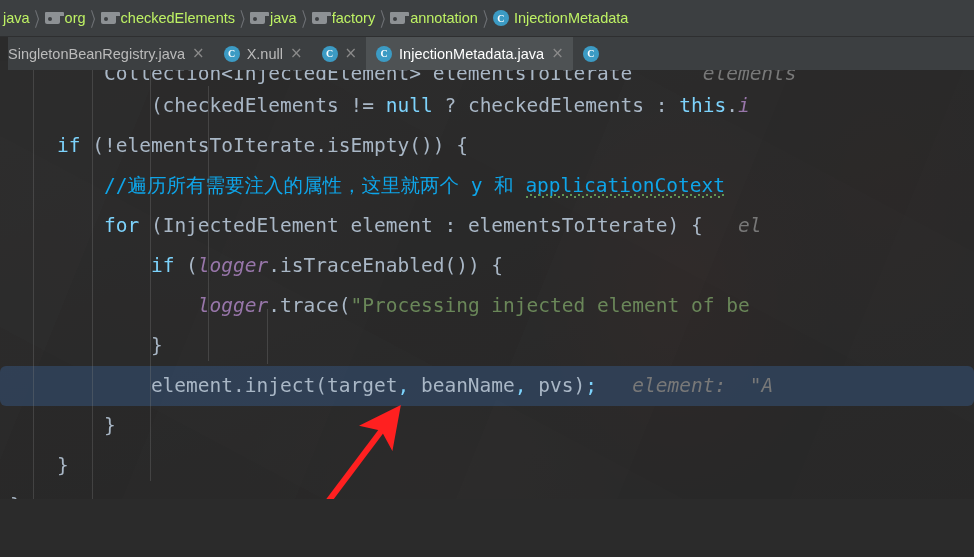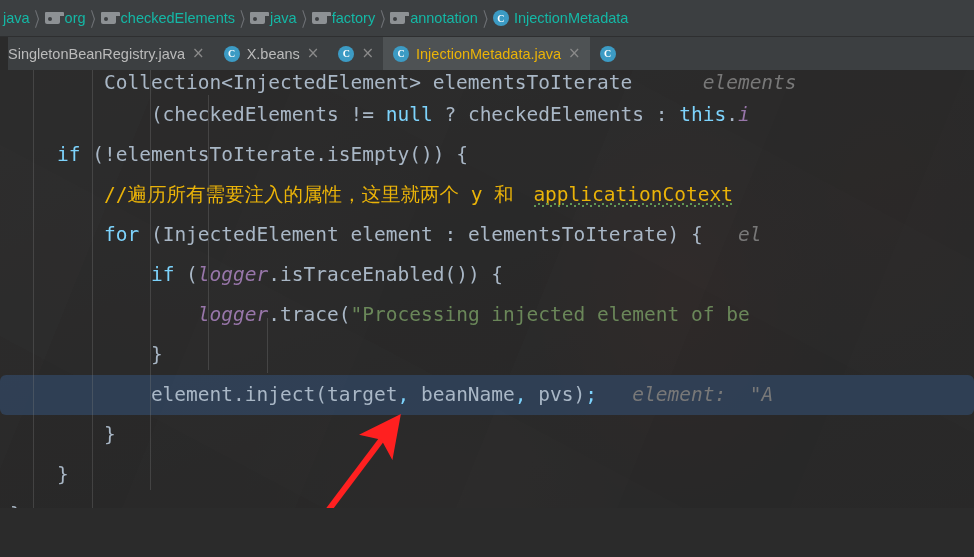--- a/index.html
+++ b/index.html
@@ -17,21 +17,21 @@
     background:#3c3f41;
     display:flex; align-items:center;
     padding-left:0px;
     font-family:"Liberation Sans", sans-serif;
     font-size:14.5px; color:#a9b7c6;
     border-bottom:1px solid #2e2f30;
     white-space:nowrap;
     z-index:6;
   }
   .crumb { display:flex; align-items:center; gap:5px; padding:0 3px; }
-  .crumb-label { color:#14b8a6; }
+  .crumb-label { color:#bef264; }
   .sep { color:#6d7074; font-size:15px; padding:0 2px; transform:scaleY(1.35); display:inline-block; }
 
   .folder-icon { position:relative; width:15px; height:12px; display:inline-block; flex:none; }
   .folder-icon .body { position:absolute; left:0; bottom:0; width:15px; height:10px; background:#8d9194; border-radius:1px 2px 2px 2px; }
   .folder-icon .tab  { position:absolute; left:0; top:0; width:7px; height:4px; background:#8d9194; border-radius:1px 1px 0 0; }
   .folder-icon .dot  { position:absolute; left:3px; top:5px; width:4px; height:4px; background:#3c3f41; border-radius:50%; }
 
   .class-icon { width:16px; height:16px; border-radius:50%; background:#3c9bc4;
                 color:#ffffff; font-size:10px; font-weight:bold;
                 display:flex; align-items:center; justify-content:center;
@@ -47,27 +47,27 @@
     white-space:nowrap;
     z-index:5;
   }
   .tab {
     display:flex; align-items:center; gap:7px;
     padding:0 9px 0 10px;
     color:#bbbbbb;
     position:relative;
   }
   .tab.active { background:#4e5254; }
-  .tab.active .tab-label { color:#eab308; }
+  .tab.active .tab-label { color:#ffffff; }
   .tab .close { color:#8a8a8a; font-size:15px; line-height:1; font-family:"DejaVu Sans", sans-serif; }
   .tab.first { padding-left:0; }
 
   
   .editor {
-    position:absolute; left:0; top:70px; width:974px; height:438px;
+    position:absolute; left:0; top:61px; width:974px; height:438px;
     overflow:hidden;
     background:#2b2b2b;
   }
   
   .bgimg {
     position:absolute; inset:0;
     background:
       radial-gradient(ellipse 220px 300px at 680px 230px, rgba(120,40,30,0.30), rgba(0,0,0,0) 70%),
       radial-gradient(ellipse 260px 200px at 430px 420px, rgba(70,55,50,0.28), rgba(0,0,0,0) 72%),
       radial-gradient(ellipse 180px 260px at 880px 120px, rgba(95,35,28,0.22), rgba(0,0,0,0) 70%),
@@ -95,26 +95,26 @@
   .line { position:relative; height:40px; padding-left:10px; }
   .line.current { background:rgba(50,72,101,0.72);border-radius:6px; }
   .line.partial { height:25px; line-height:25px; overflow:hidden; }
 
   
   .guide { position:absolute; top:0; width:1px; background:rgba(130,130,130,0.30); z-index:3; }
 
   
   .kw   { color:#7dd3fc; }
   .str  { color:#6a8759; }
-  .cmt  { color:#eab308; }
+  .cmt  { color:#0ea5e9; }
   .fld  { color:#9876aa; font-style:italic; }
   .pln  { color:#a9b7c6; }
   .hint { color:#787878; font-style:italic; }
 
-  .typo { border-bottom:none; position:relative;margin-left:8px; }
+  .typo { border-bottom:none; position:relative; }
   .typo::after {
     content:""; position:absolute; left:0; right:0; bottom:-1px; height:4px;
     background:
       radial-gradient(circle at 2px 3px, #629755 1.1px, transparent 1.4px),
       radial-gradient(circle at 6px 1px, #629755 1.1px, transparent 1.4px);
     background-size:8px 4px;
     background-repeat:repeat-x;
   }
 
   
@@ -181,21 +181,21 @@
       </div>
     </div>
 
   <div class="tabbar" id="tabbar">
       <div class="tab first">
         <span class="tab-label">SingletonBeanRegistry.java</span>
         <span class="close">×</span>
       </div>
       <div class="tab">
         <span class="class-icon">C</span>
-        <span class="tab-label">X.beans</span>
+        <span class="tab-label">X.null</span>
         <span class="close">×</span>
       </div>
       <div class="tab">
         <span class="class-icon">C</span>
         <span class="close">×</span>
       </div>
       <div class="tab active">
         <span class="class-icon">C</span>
         <span class="tab-label">InjectionMetadata.java</span>
         <span class="close">×</span>

